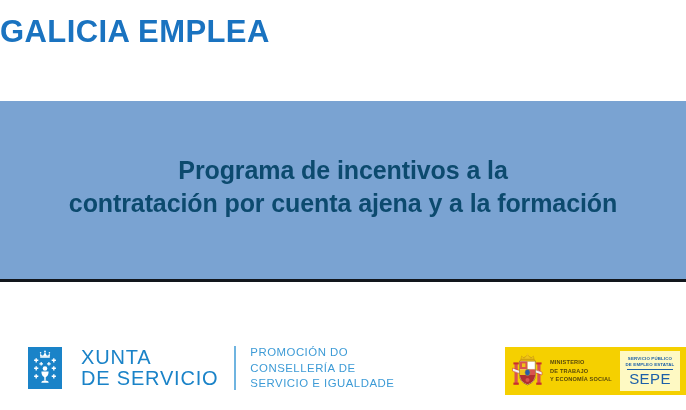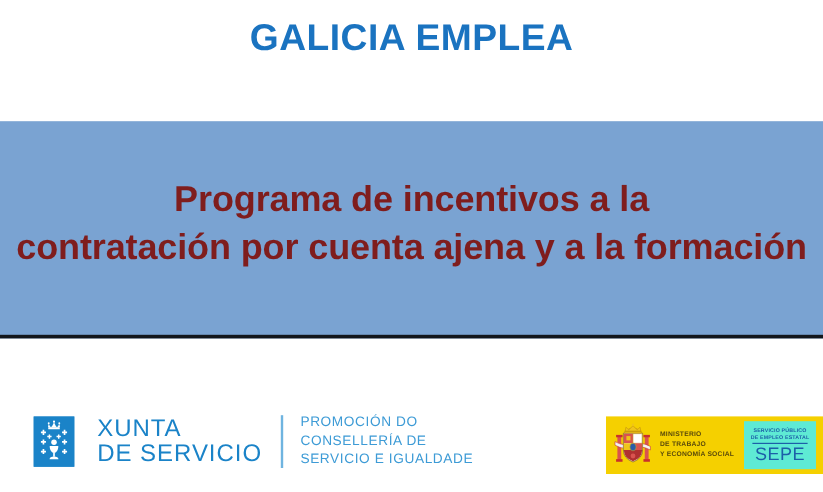--- a/index.html
+++ b/index.html
@@ -14,21 +14,21 @@
     font-family: "Liberation Sans", sans-serif;
     overflow: hidden;
     position: relative;
   }
 
   
   .title-area {
     height: 101px;
     display: flex;
     align-items: center;
-    justify-content: center;
+    justify-content: flex-start;
     background: #ffffff;
     box-sizing: border-box;
     padding-bottom: 38px;
   }
   .title-text {
     color: #1a73c0;
     font-size: 31px;
     font-weight: bold;
     letter-spacing: 0.4px;
     line-height: 1;
@@ -41,23 +41,23 @@
     background: #7aa3d2;
     border-bottom: 3px solid #12161c;
     box-sizing: border-box;
     display: flex;
     flex-direction: column;
     align-items: center;
     justify-content: center;
     padding-bottom: 6px;
   }
   .banner-line {
-    color: #7f1d1d;
-    font-weight: bold;
-    font-size: 30px;
+    color: #0c4a6e;
+    font-weight: bold;
+    font-size: 25px;
     line-height: 1.32;
     text-align: center;
     white-space: nowrap;
     letter-spacing: -0.1px;
   }
 
   
   .footer {
     position: absolute;
     left: 0;
@@ -131,21 +131,21 @@
     letter-spacing: 0.2px;
     font-weight: bold;
     white-space: nowrap;
   }
   .sepe-box {
     position: absolute;
     right: 6px;
     top: 4px;
     width: 60px;
     height: 40px;
-    background: #5eead4;
+    background: #fef9c3;
     display: flex;
     flex-direction: column;
     align-items: center;
     justify-content: center;
   }
   .sepe-sub {
     color: #1c5fa8;
     font-size: 4.4px;
     line-height: 1.35;
     text-align: center;

